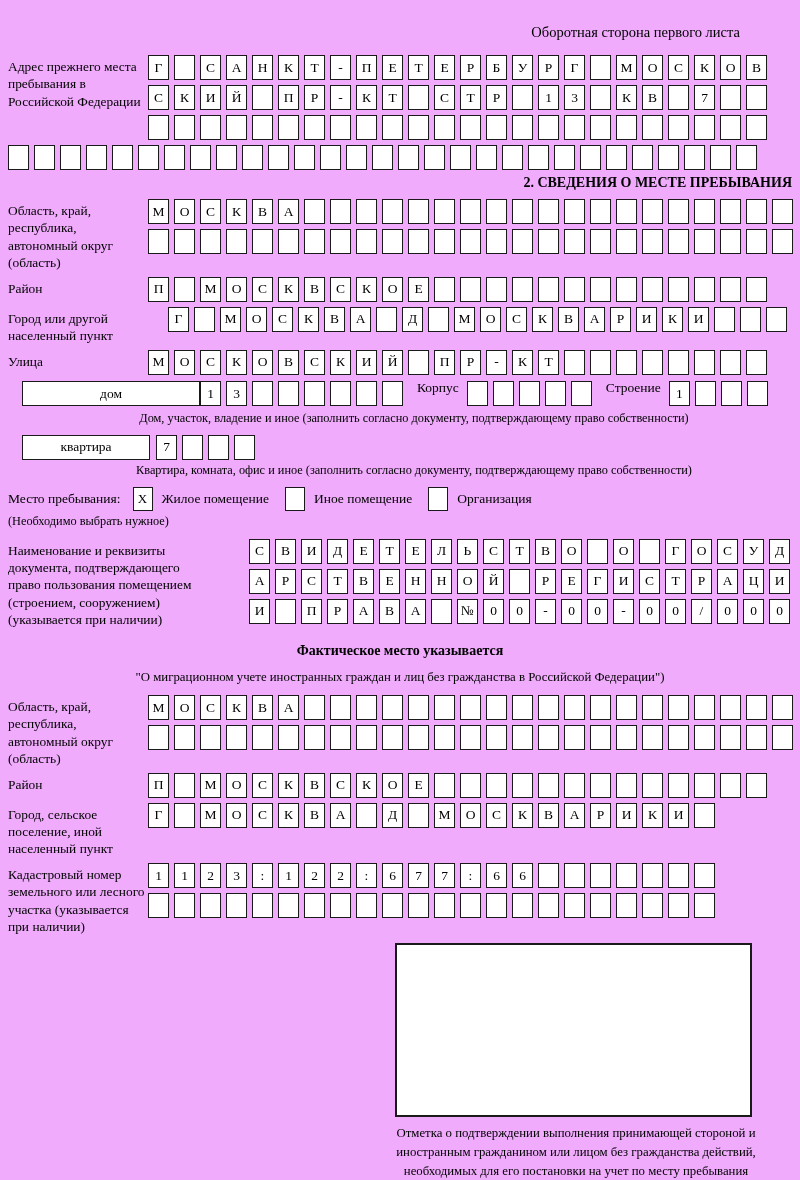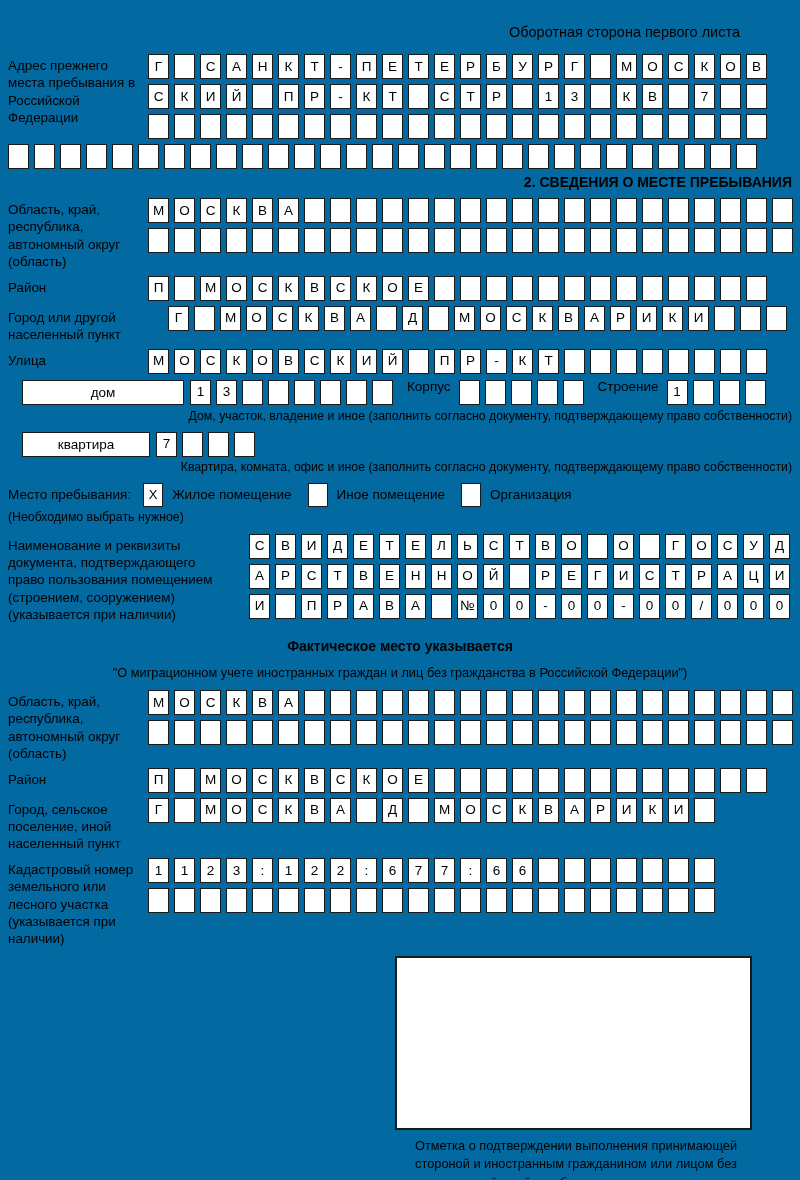--- a/index.html
+++ b/index.html
@@ -1,45 +1,45 @@
 <!DOCTYPE html>
 <html><head>
 <meta charset="utf-8">
 <style>
   html,body{margin:0;padding:0;background:#fff;}
   .page{
     width:800px;height:1180px;box-sizing:border-box;position:relative;
-    background:#0369a1;color:#000;overflow:hidden;
-    font-family:Liberation Sans, sans-serif;
+    background:#f0abfc;color:#000;overflow:hidden;
+    font-family:Liberation Serif, serif;
     padding:0 8px;
   }
   .back-note{ text-align:right; padding:24px 52px 14px 0; font-size:14.5px;}
   .frow{display:flex;align-items:flex-start;margin-bottom:5px;}
   .label{flex:0 0 140px;width:140px;font-size:13.4px;line-height:1.3;padding-top:3px;}
   .label.wide{flex:0 0 205px;width:205px;}
   .cellblock>.cells{margin-bottom:5px;}
   .cellblock>.cells:last-child{margin-bottom:0;}
   .cells{display:flex;gap:5px;}
   .cell{
     flex:0 0 21px;width:21px;height:25px;box-sizing:border-box;
     border:1.6px solid #1a1a1a;display:flex;align-items:center;justify-content:center;
     font-size:13.5px;line-height:1;background:#fff;
   }
   .fullrow{margin:0 0 5px 0;}
   .caption{font-size:12.3px;text-align:center;margin:3px 0 9px;}
-  .caption.left{text-align:right;padding-left:28px;}
+  .caption.left{text-align:center;padding-left:28px;}
   .sec-title{font-weight:bold;text-align:right;font-size:14px;margin:4px 0 8px;}
   .indent20{margin-left:20px;}
   .indent36{margin-left:36px;}
   .house-row{display:flex;align-items:center;margin:2px 0 3px 14px;}
   .widebox{
     border:1.6px solid #1a1a1a;height:25px;box-sizing:border-box;background:#fff;
     display:flex;align-items:center;justify-content:center;font-size:13.5px;
   }
-  .widebox.house{width:162px;margin-right:6px;}
+  .widebox.house{width:178px;}
   .widebox.apt{width:128px;margin-right:6px;}
   .inline-label{font-size:13.5px;margin:0 8px 12px 14px;}
   .stay{display:flex;align-items:center;font-size:13.5px;margin:9px 0 2px;}
   .stay .lbl{margin-right:4px;}
   .checkbox{
     width:20px;height:24px;box-sizing:border-box;border:1.6px solid #1a1a1a;
     display:flex;align-items:center;justify-content:center;font-size:13px;background:#fff;
     margin-left:8px;
   }
   .opt-label{margin-left:9px;}

